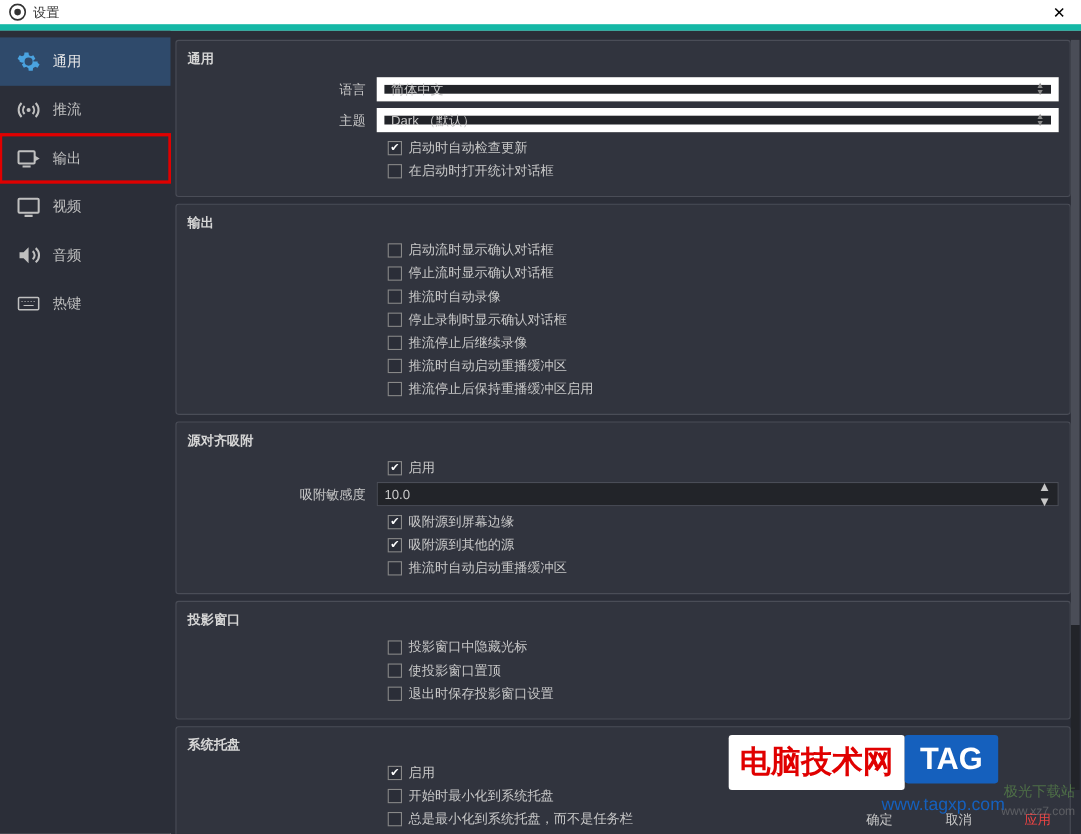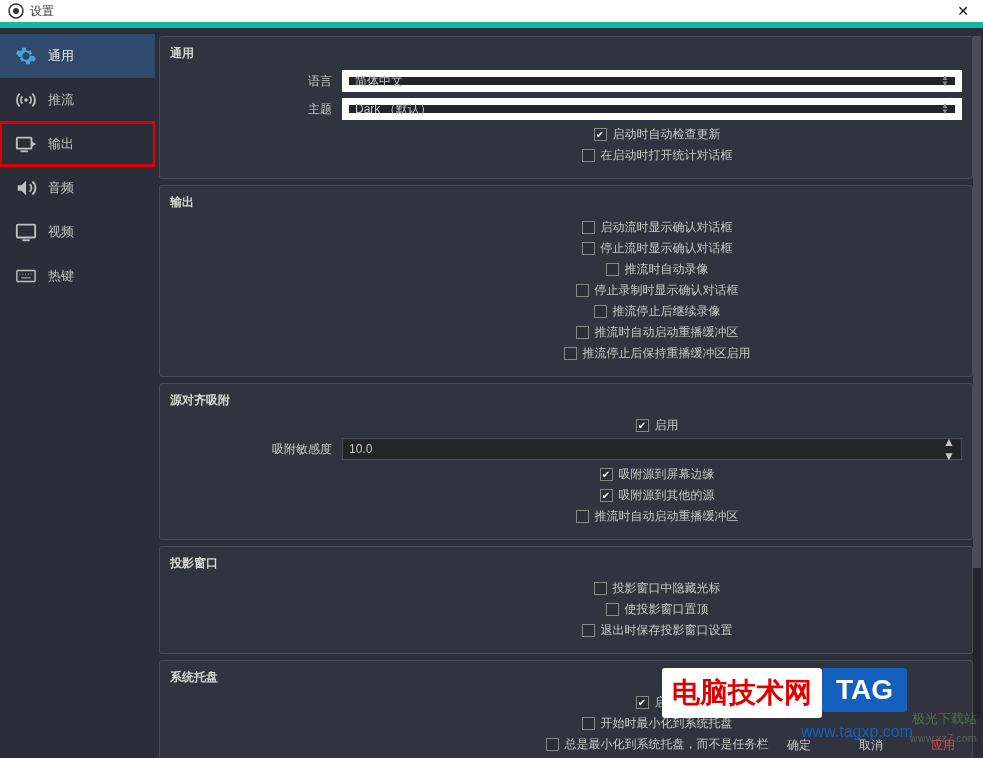--- a/index.html
+++ b/index.html
@@ -17,21 +17,21 @@
 .sidebar-item .label { font-size: 13px; }
 .main { flex: 1; background: #2b2e38; padding: 8px 10px 4px 4px; overflow-y: auto; position: relative; }
 .section { border: 1px solid #4a4d57; border-radius: 3px; margin-bottom: 6px; background: #31343e; padding: 8px 10px 10px 10px; }
 .section-title { color: #d5d5d5; font-weight: bold; margin-bottom: 8px; font-size: 12px; }
 .form-row { display: flex; align-items: center; margin-bottom: 6px; min-height: 22px; }
 .form-label { width: 172px; text-align: right; padding-right: 10px; color: #c8c8c8; font-size: 12px; }
 .form-control { flex: 1; }
 .select { width: 100%; height: 22px; background: #222429; color: #c8c8c8; border: 7px solid #ffffff; padding: 0 6px; display: flex; align-items: center; justify-content: space-between; cursor: pointer; }
 .select .arrows { display:flex; flex-direction:column; line-height:6px; font-size:8px; color:#888;}
 .spin { width: 100%; height: 22px; background: #222429; color: #c8c8c8; border: 1px solid #4a4d57; padding: 0 6px; display: flex; align-items: center; justify-content: space-between; }
-.checkbox-row { display: flex; align-items: center; margin-bottom: 4px; padding-left: 182px; justify-content: center; }
+.checkbox-row { display: flex; align-items: center; margin-bottom: 4px; padding-left: 182px; }
 .checkbox { width: 13px; height: 13px; border: 1px solid #888; background: #2b2e38; margin-right: 6px; display: flex; align-items: center; justify-content: center; cursor: pointer; flex-shrink:0;}
 .checkbox.checked::after { content: "✔"; color: #fff; font-size: 10px; line-height: 10px; }
 .checkbox-label { color: #c8c8c8; font-size: 12px; }
 .footer { position: absolute; bottom: 2px; right: 12px; display: flex; gap: 16px; align-items: center; }
 .btn { min-width: 56px; height: 22px; background: transparent; color: #c8c8c8; font-size: 12px; display:flex; align-items:center; justify-content:center; cursor:pointer; }
 .btn.disabled { color: #ef4444; cursor: default; }
 .scrollbar { position:absolute; top:8px; right:2px; width:8px; bottom:40px; background:#222429;}
 .scrollbar-thumb { position:absolute; top:0; width:100%; height:78%; background:#4a4d57;}
 .watermark { position: absolute; right: 76px; top: 640px; display:flex; align-items:flex-start; gap:0; z-index:5;}
 .wm-white { background:#fff; padding:6px 10px; font-size:28px; font-weight:bold; color:#e00000; border-radius:3px; }
@@ -80,34 +80,34 @@
             <rect x="2" y="5" width="16" height="12" rx="1" fill="none" stroke="#c0c0c0" stroke-width="2"></rect>
             <path d="M18 9l5 3-5 3z" fill="#c0c0c0"></path>
             <line x1="6" y1="20" x2="14" y2="20" stroke="#c0c0c0" stroke-width="2"></line>
           </svg>
         </span>
       <span class="label">输出</span>
     </div>
     <div class="sidebar-item">
       <span class="icon">
           <svg width="22" height="22" viewBox="0 0 24 24">
+            <rect x="2" y="4" width="20" height="14" rx="1" fill="none" stroke="#c0c0c0" stroke-width="2"></rect>
+            <line x1="8" y1="21" x2="16" y2="21" stroke="#c0c0c0" stroke-width="2"></line>
+          </svg>
+        </span>
+      <span class="label">视频</span>
+    </div>
+    <div class="sidebar-item">
+      <span class="icon">
+          <svg width="22" height="22" viewBox="0 0 24 24">
             <path fill="#c0c0c0" d="M3 9v6h4l5 5V4L7 9H3z"></path>
             <path fill="none" stroke="#c0c0c0" stroke-width="2" d="M16 8a5 5 0 010 8M19 5a9 9 0 010 14"></path>
           </svg>
         </span>
       <span class="label">音频</span>
-    </div>
-    <div class="sidebar-item">
-      <span class="icon">
-          <svg width="22" height="22" viewBox="0 0 24 24">
-            <rect x="2" y="4" width="20" height="14" rx="1" fill="none" stroke="#c0c0c0" stroke-width="2"></rect>
-            <line x1="8" y1="21" x2="16" y2="21" stroke="#c0c0c0" stroke-width="2"></line>
-          </svg>
-        </span>
-      <span class="label">视频</span>
     </div>
     <div class="sidebar-item">
       <span class="icon">
           <svg width="22" height="22" viewBox="0 0 24 24">
             <rect x="2" y="6" width="20" height="12" rx="1" fill="none" stroke="#c0c0c0" stroke-width="1.5"></rect>
             <line x1="5" y1="10" x2="6" y2="10" stroke="#c0c0c0"></line>
             <line x1="8" y1="10" x2="9" y2="10" stroke="#c0c0c0"></line>
             <line x1="11" y1="10" x2="12" y2="10" stroke="#c0c0c0"></line>
             <line x1="14" y1="10" x2="15" y2="10" stroke="#c0c0c0"></line>
             <line x1="17" y1="10" x2="18" y2="10" stroke="#c0c0c0"></line>

